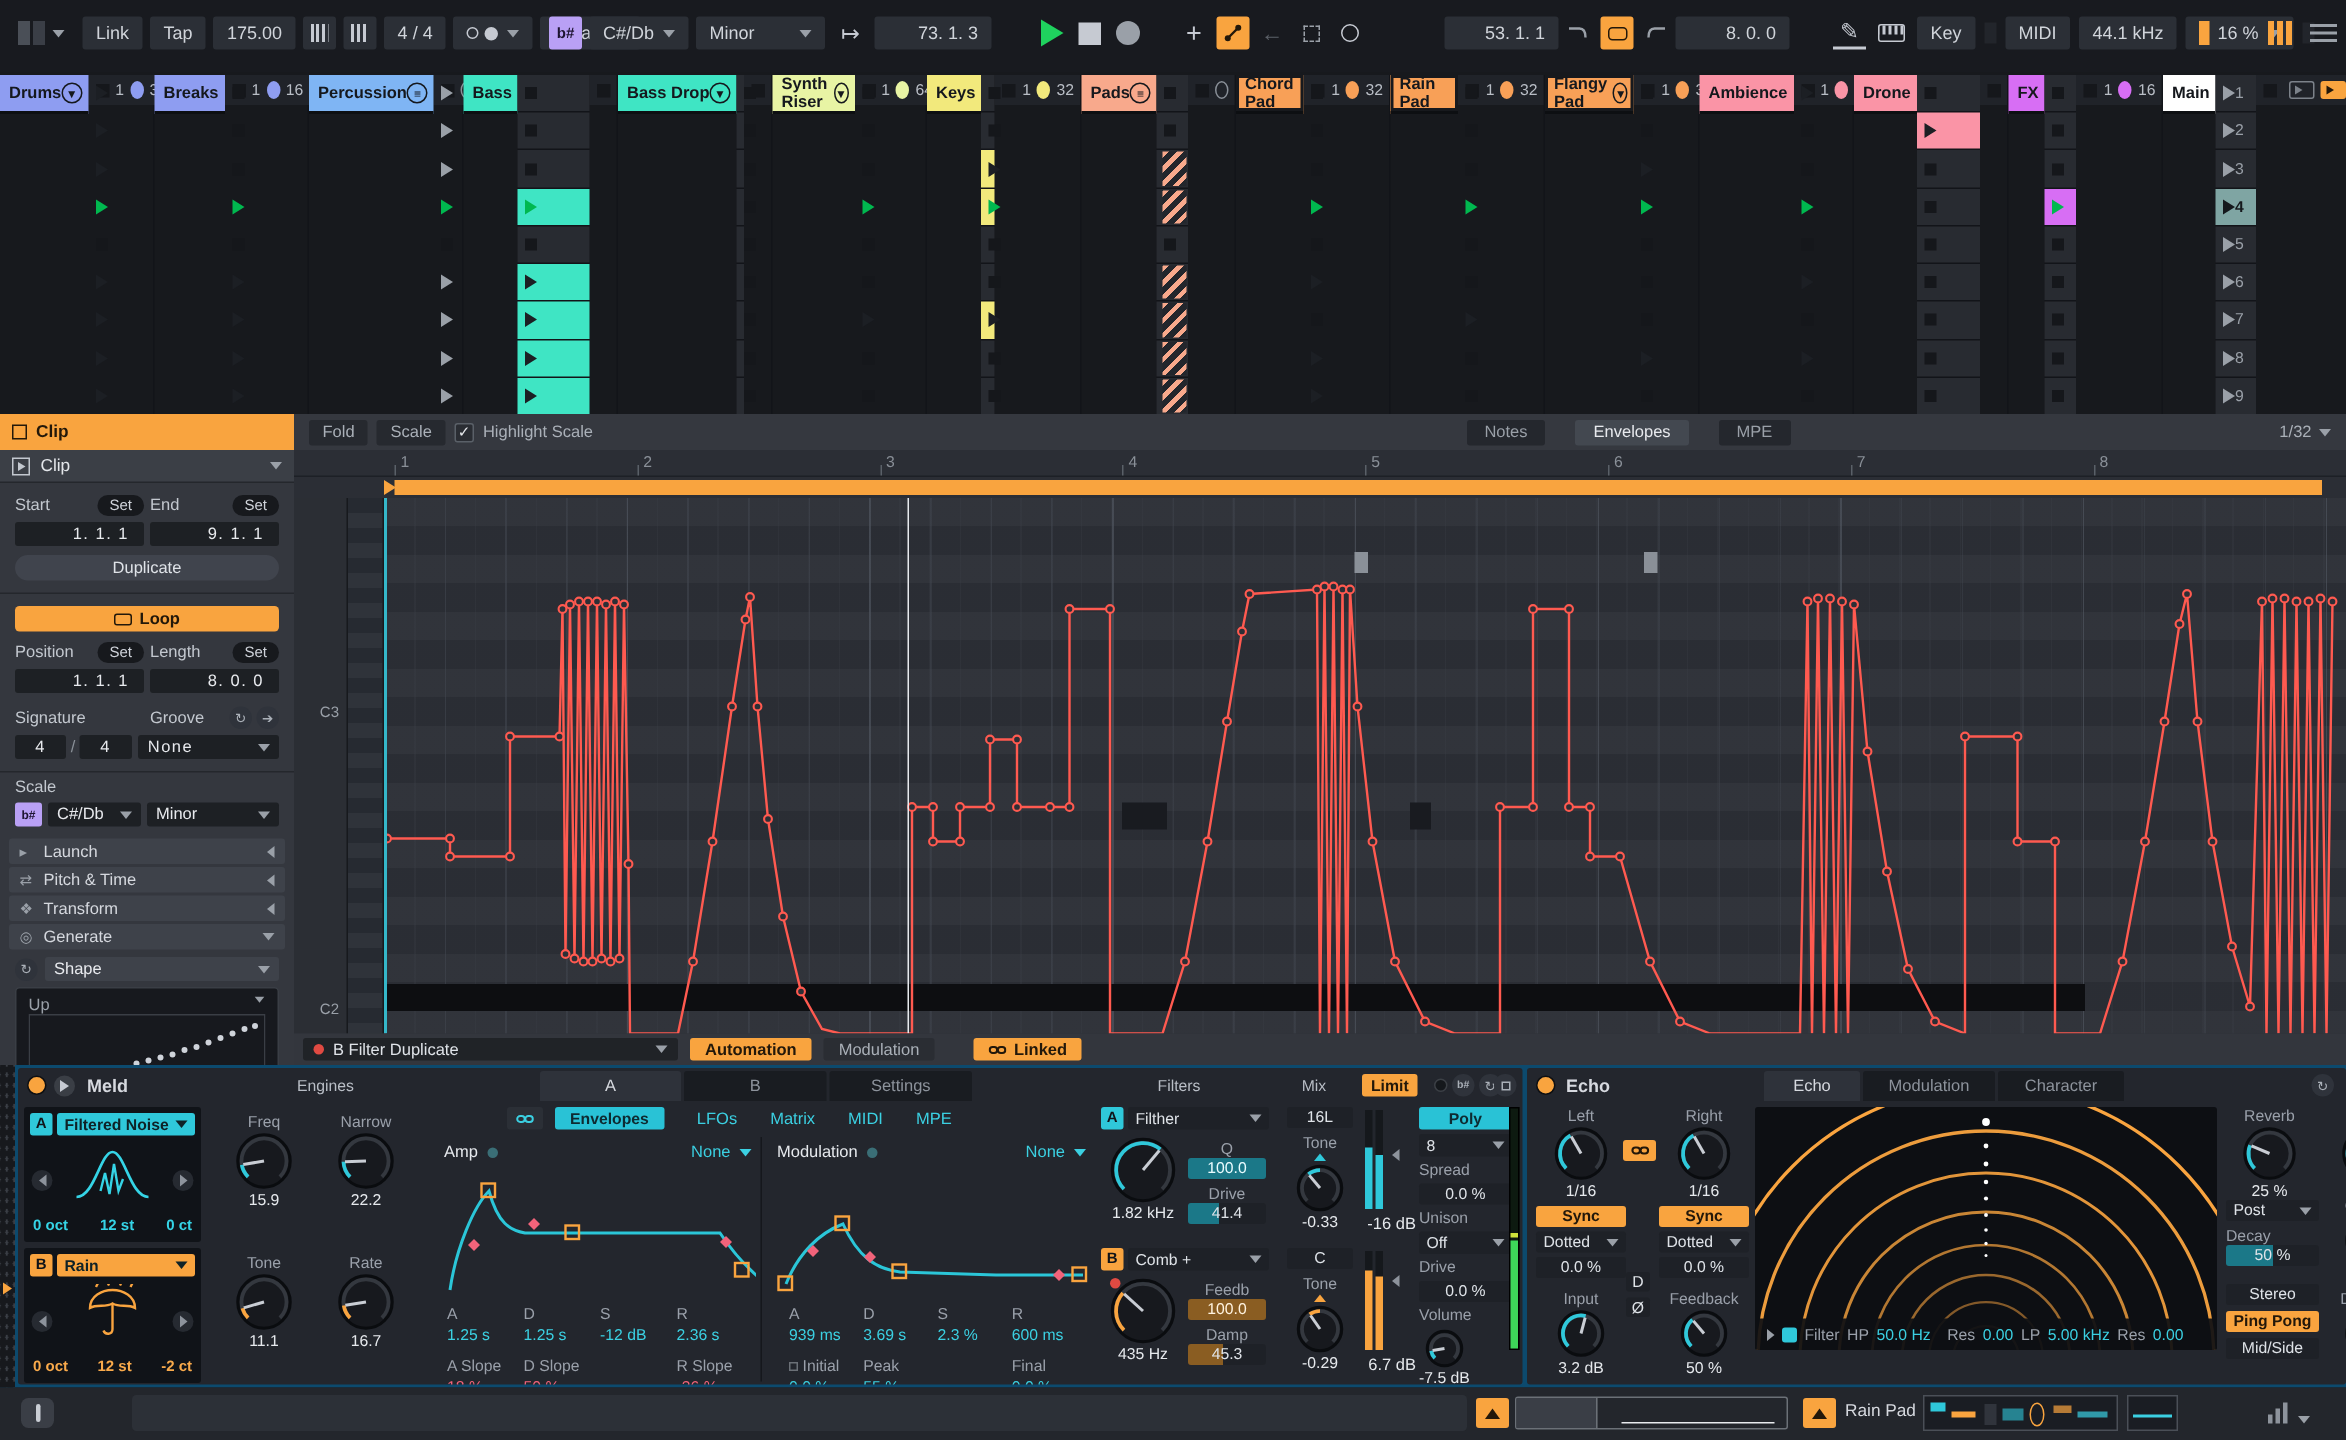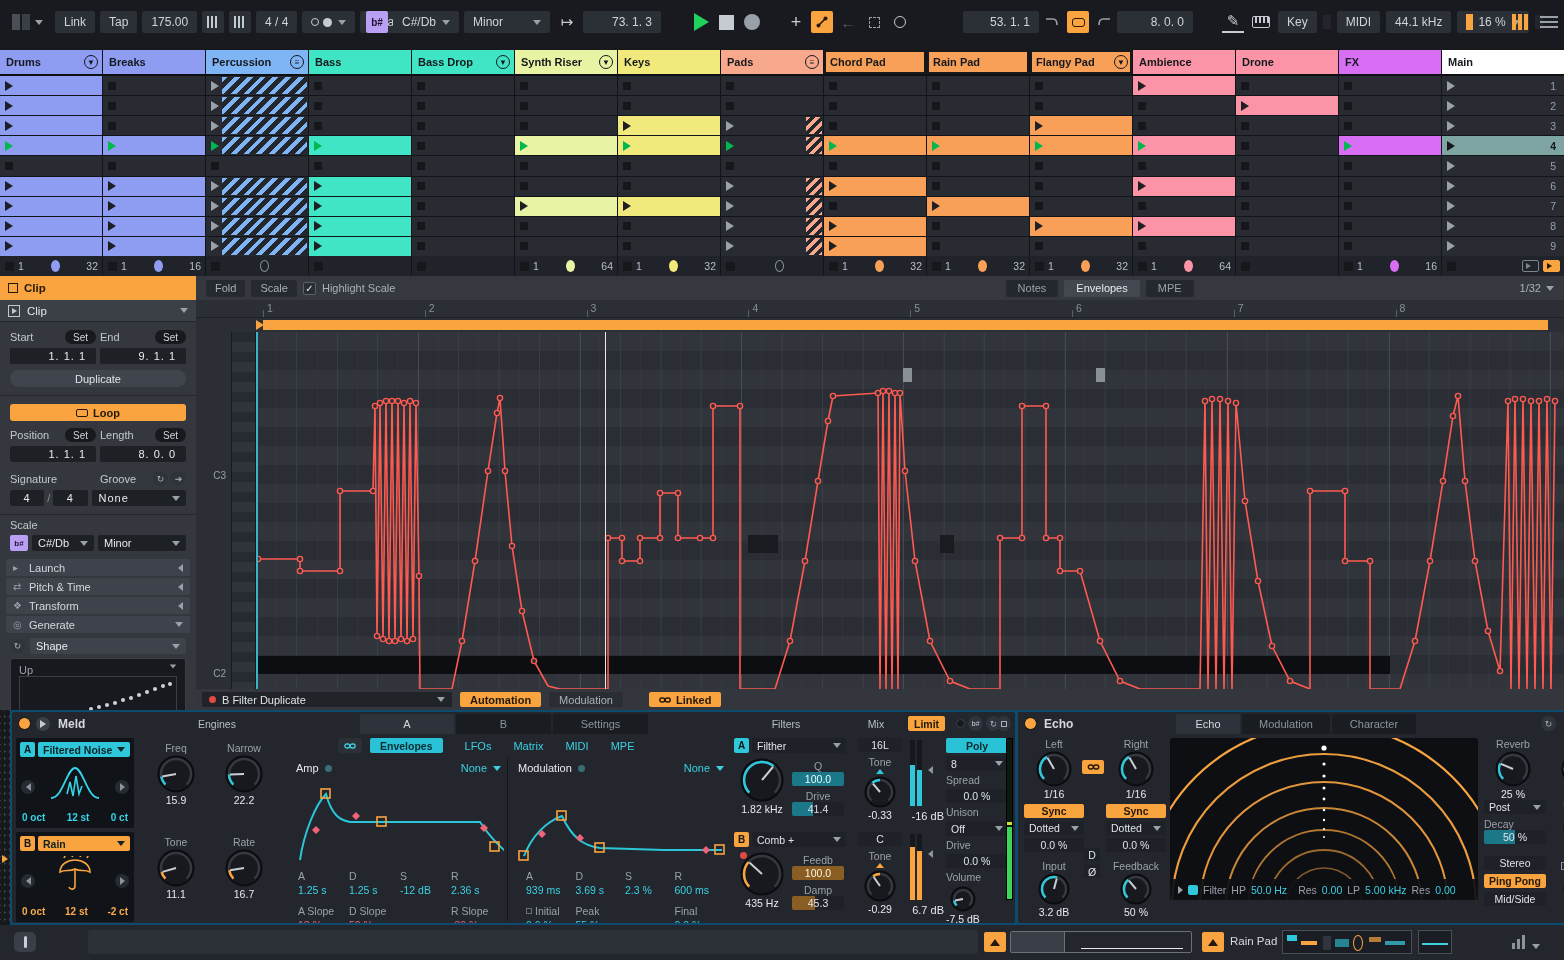--- a/index.html
+++ b/index.html
@@ -22,21 +22,21 @@
   .mini-ic { width:22px; height:22px; display:flex; align-items:center; justify-content:center; color:#c6cad2; font-size:15px; background:transparent; }
   .orangebg { background:#f9a43f !important; color:#23180a !important; border-radius:2px; }
   .cpu-fill { width:7px; height:16px; background:#f9a43f; margin-right:5px; }
   .kbd-ic { width:18px; height:12px; border:1.5px solid #c6cad2; border-radius:2px; background:linear-gradient(to right,#c6cad2 0 2px,transparent 2px 4px); background-size:4px 6px; background-repeat:repeat-x; background-position:top; }
   .bars3 { display:flex; gap:2px; } .bars3 i{ width:4px; height:16px; background:#f9a43f; }
   .hamb { width:18px; height:12px; border-top:2px solid #9aa0a8; border-bottom:2px solid #9aa0a8; position:relative; }
   .hamb:after { content:""; position:absolute; left:0; right:0; top:3px; height:2px; background:#9aa0a8; }
 
   
   #session { position:absolute; left:0; top:50px; width:1564px; height:226px; display:flex; background:#17191d; }
-  .track { width:103px; display:flex; flex-direction:column; border-right:1px solid #121419; }
+  .track { width:103px; display:flex; border-right:1px solid #121419; }
   .track.main { flex:1; border-right:none; }
   .thead { height:26px; display:flex; align-items:center; padding:0 4px 0 6px; font-size:11px; color:#15181d; font-weight:600; position:relative; border-bottom:2px solid #0d0f12; }
   .thead .hic { margin-left:auto; width:14px; height:14px; border:1.3px solid #15181d; border-radius:50%; display:flex; align-items:center; justify-content:center; font-size:8px; color:#15181d; }
   .thead.grouped { box-shadow:inset 0 0 0 2px #17191d; }
   .slots { flex:1; display:flex; flex-direction:column; gap:1px; background:#121419; }
   .slot { flex:1; background:#282b31; position:relative; }
   .sq { position:absolute; left:5px; top:50%; margin-top:-4px; width:8px; height:8px; background:#15171b; }
   .ctri { position:absolute; left:5px; top:50%; margin-top:-5px; width:0; height:0; border-top:5px solid transparent; border-bottom:5px solid transparent; border-left:8px solid #1c1f24; }
   .ctri.green { border-left-color:#00b84f; }
   .ctri.grey { border-left-color:#9aa0a8; }
@@ -874,21 +874,21 @@
   <div id="clipview">
     <div id="clip-tab">
       <span class="sqic"></span>
       <span>Clip</span>
     </div>
     <div id="env-header">
       <div class="hbtn">Fold</div>
       <div class="hbtn">Scale</div>
       <div class="cb">✓</div>
       <span style="color:#aab0b8">Highlight Scale</span>
-      <div style="margin-left:auto;display:flex;gap:6px">
+      <div style="margin-left:auto;display:flex;gap:20px">
         <div class="tabbtn">Notes</div>
         <div class="tabbtn active">Envelopes</div>
         <div class="tabbtn">MPE</div>
       </div>
       <div style="margin-left:320px;display:flex;align-items:center;gap:5px;color:#aab0b8">
         <span>1/32</span>
           <span class="dd"></span>
       </div>
     </div>
 

